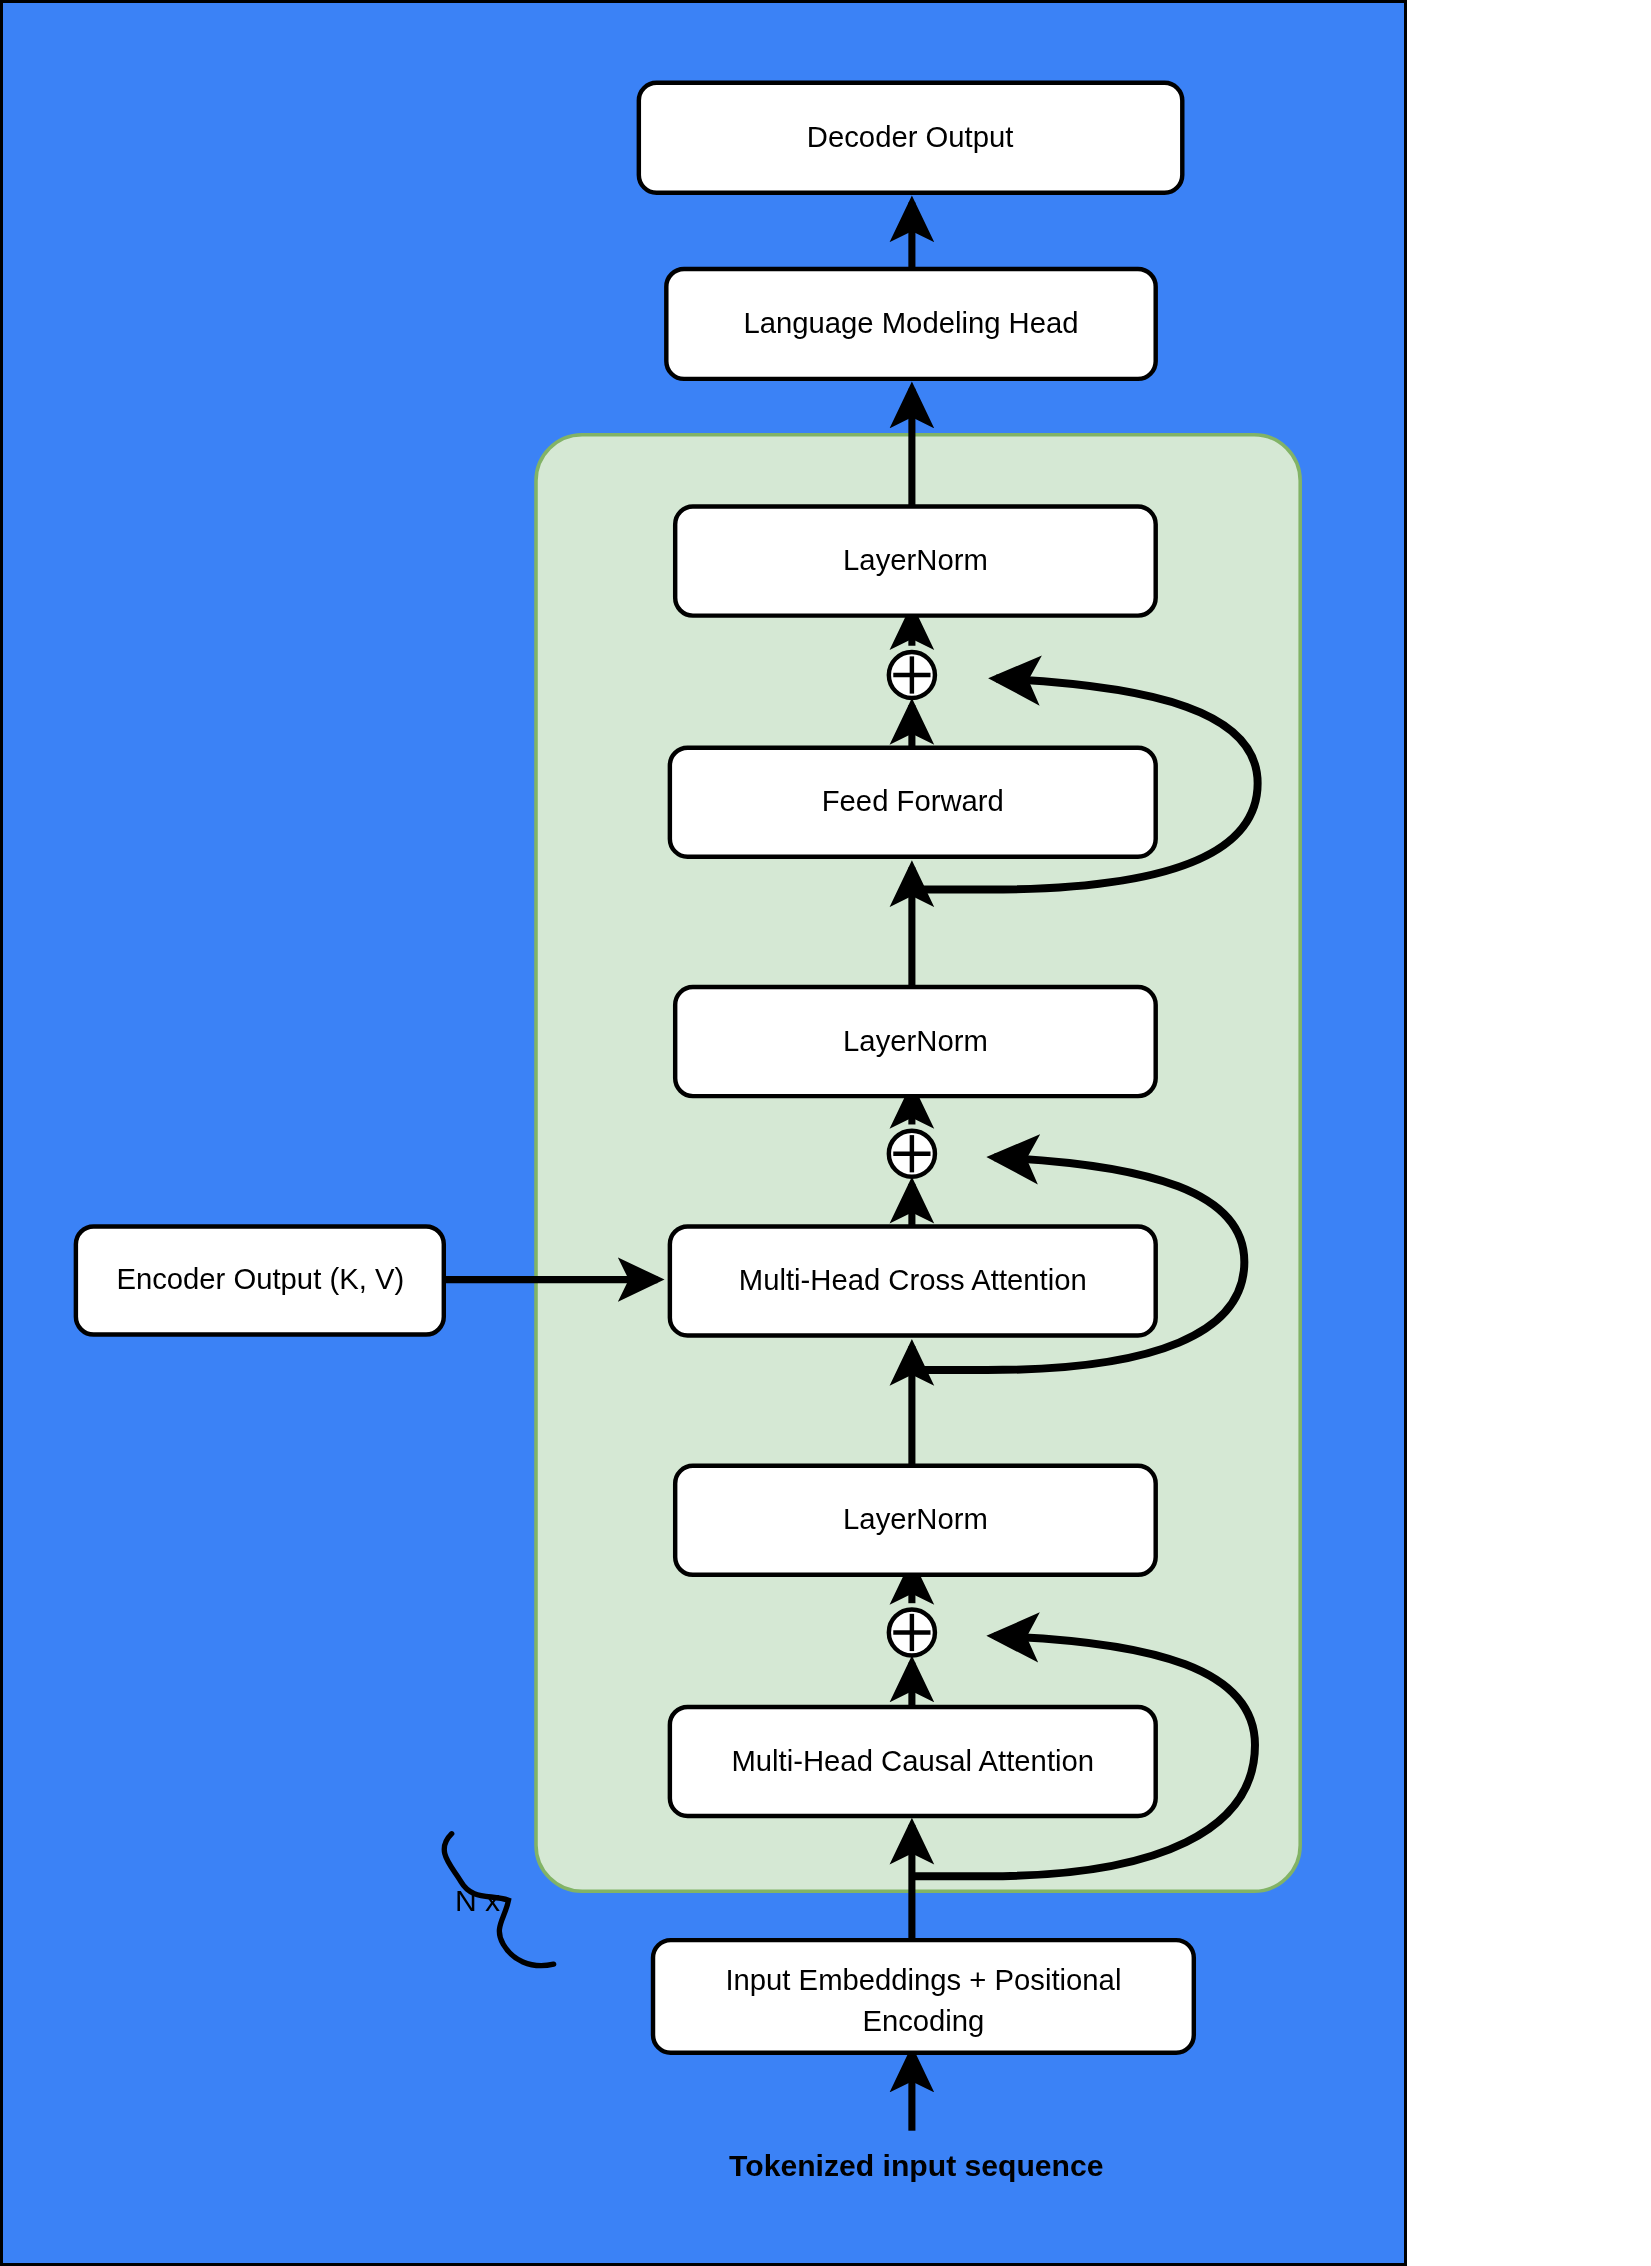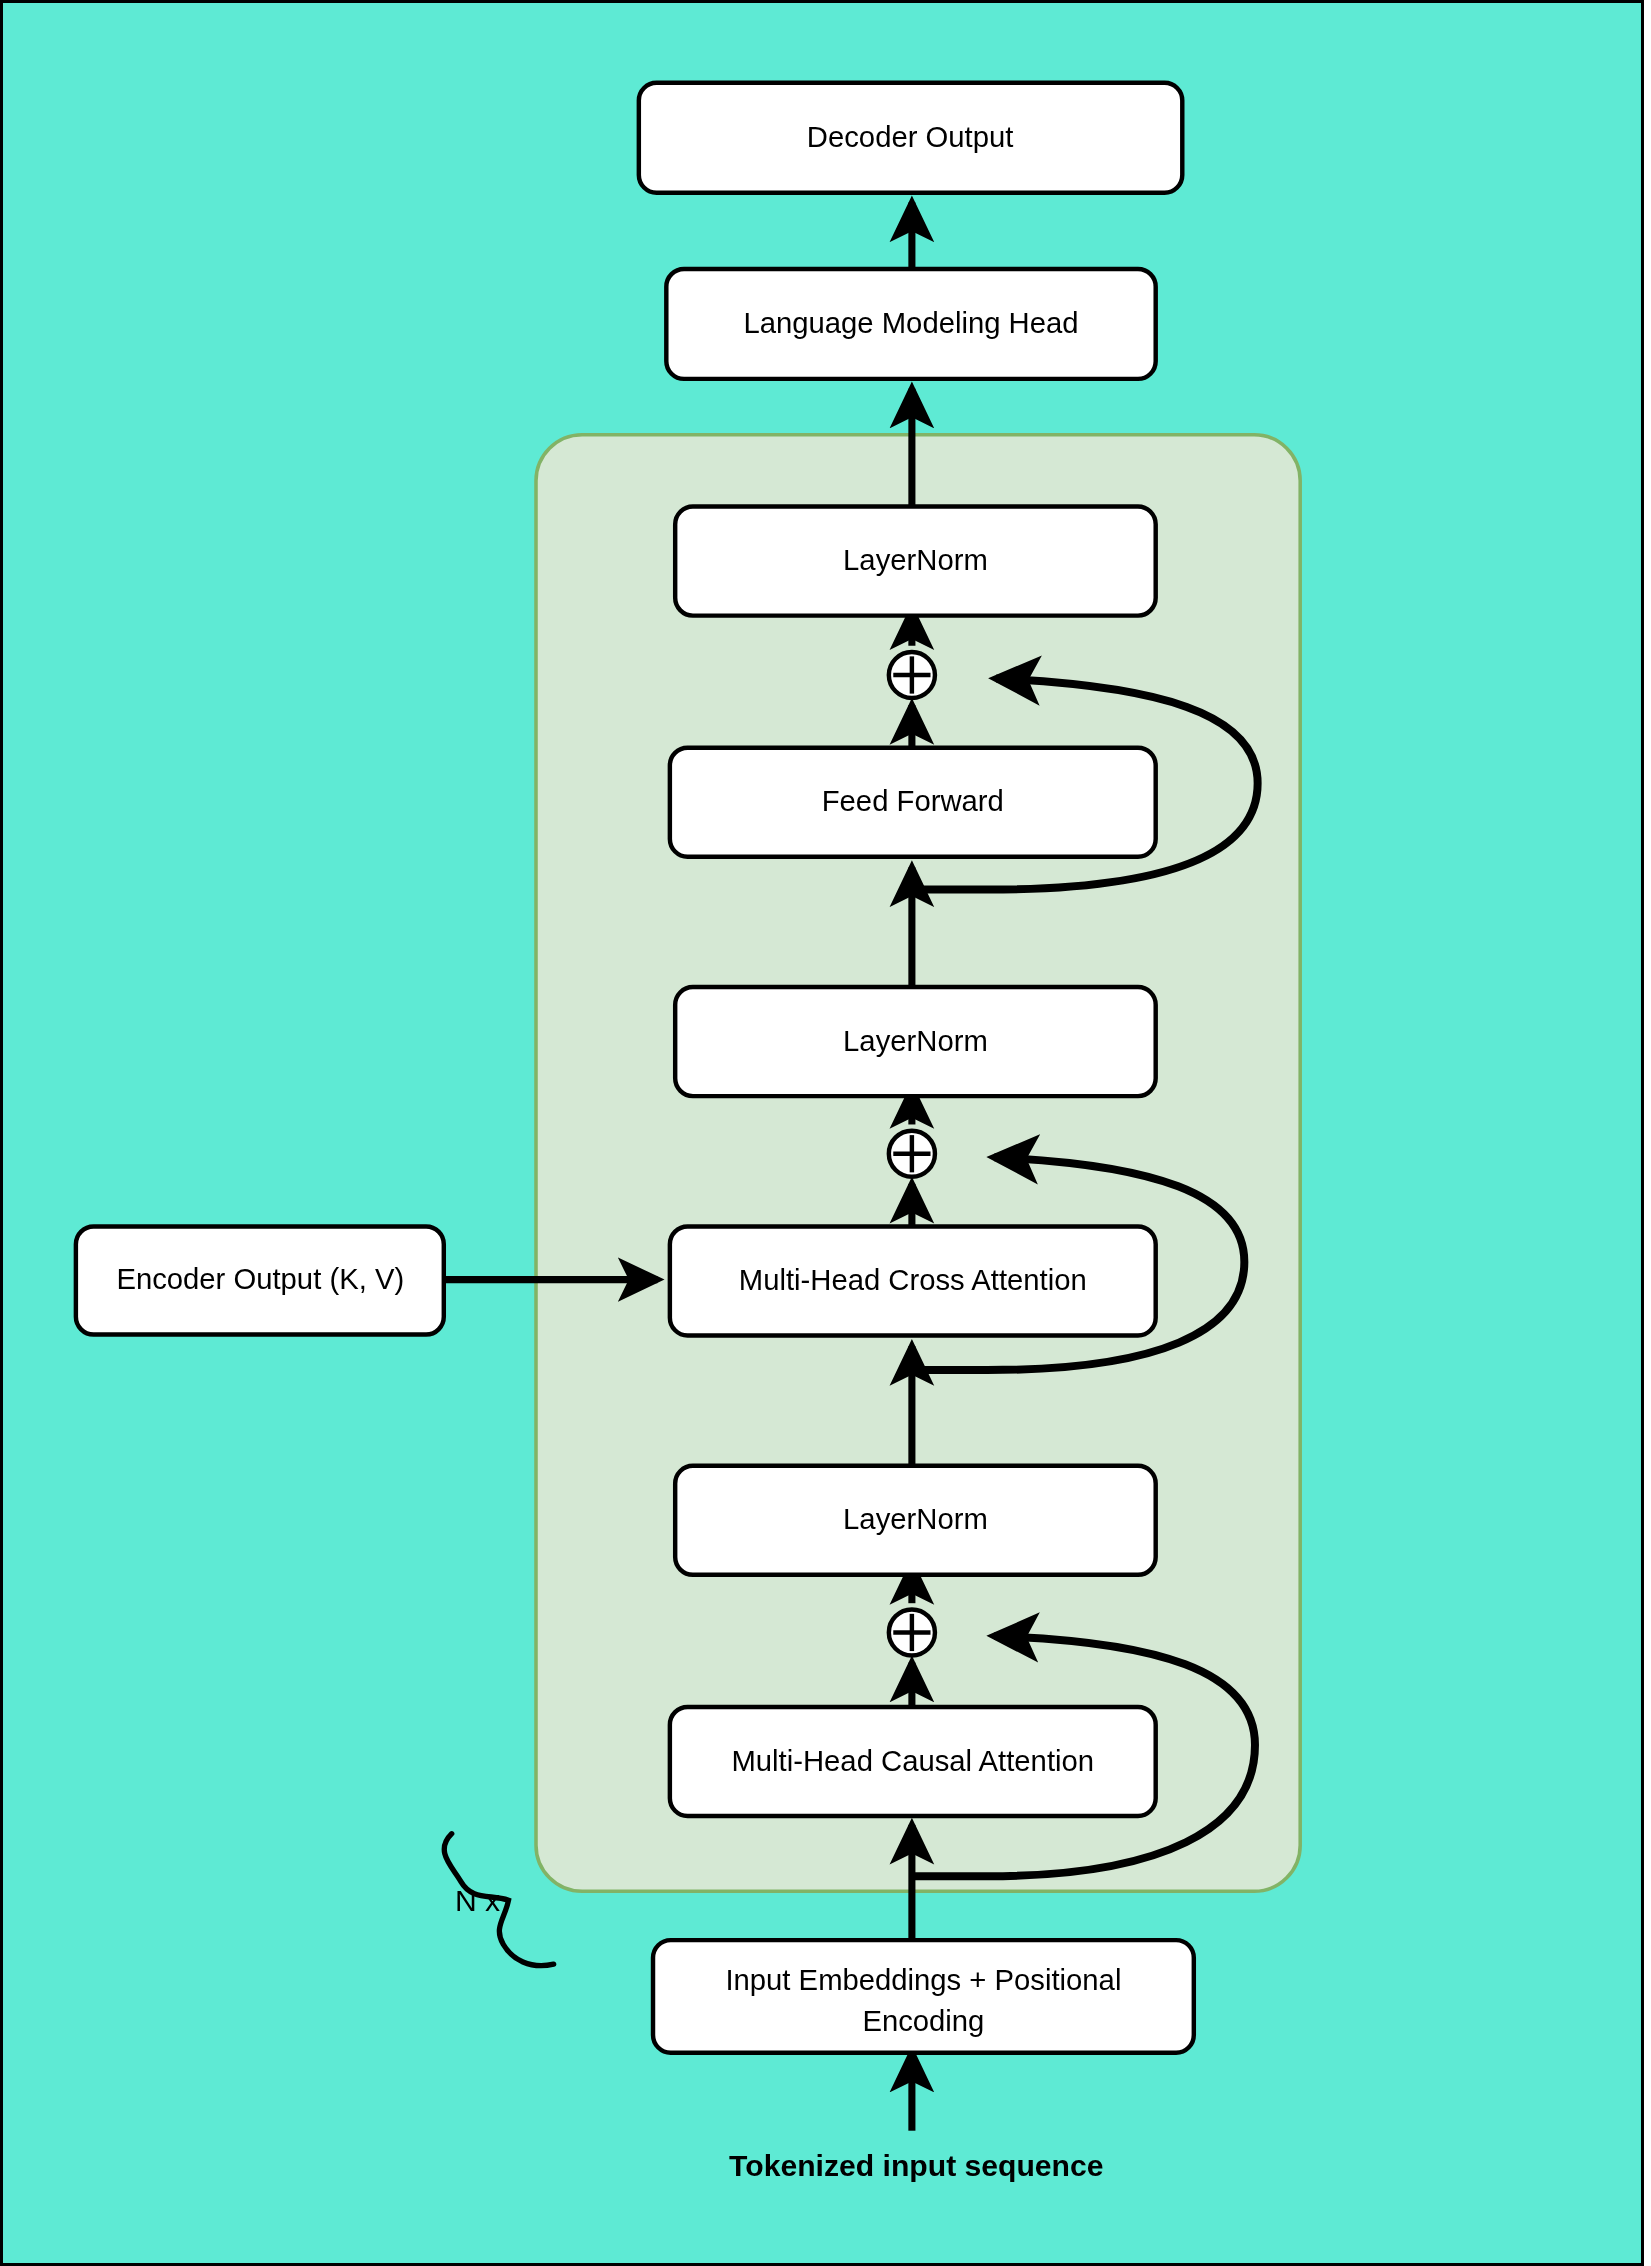--- a/index.html
+++ b/index.html
@@ -6,23 +6,23 @@
   html, body {
     margin: 0;
     padding: 0;
     background: #ffffff;
   }
   body {
     font-family: "Liberation Sans", sans-serif;
   }
   #page {
     position: relative;
-    width: 1644px;
+    width: 1407px;
     height: 2266px;
-    background: #5eead4;
+    background: #3b82f6;
     box-sizing: border-box;
     border: 3.5px solid #000000;
     overflow: hidden;
   }
   #diagram-svg {
     position: absolute;
     left: 0;
     top: 0;
     width: 1652px;
     height: 2266px;

